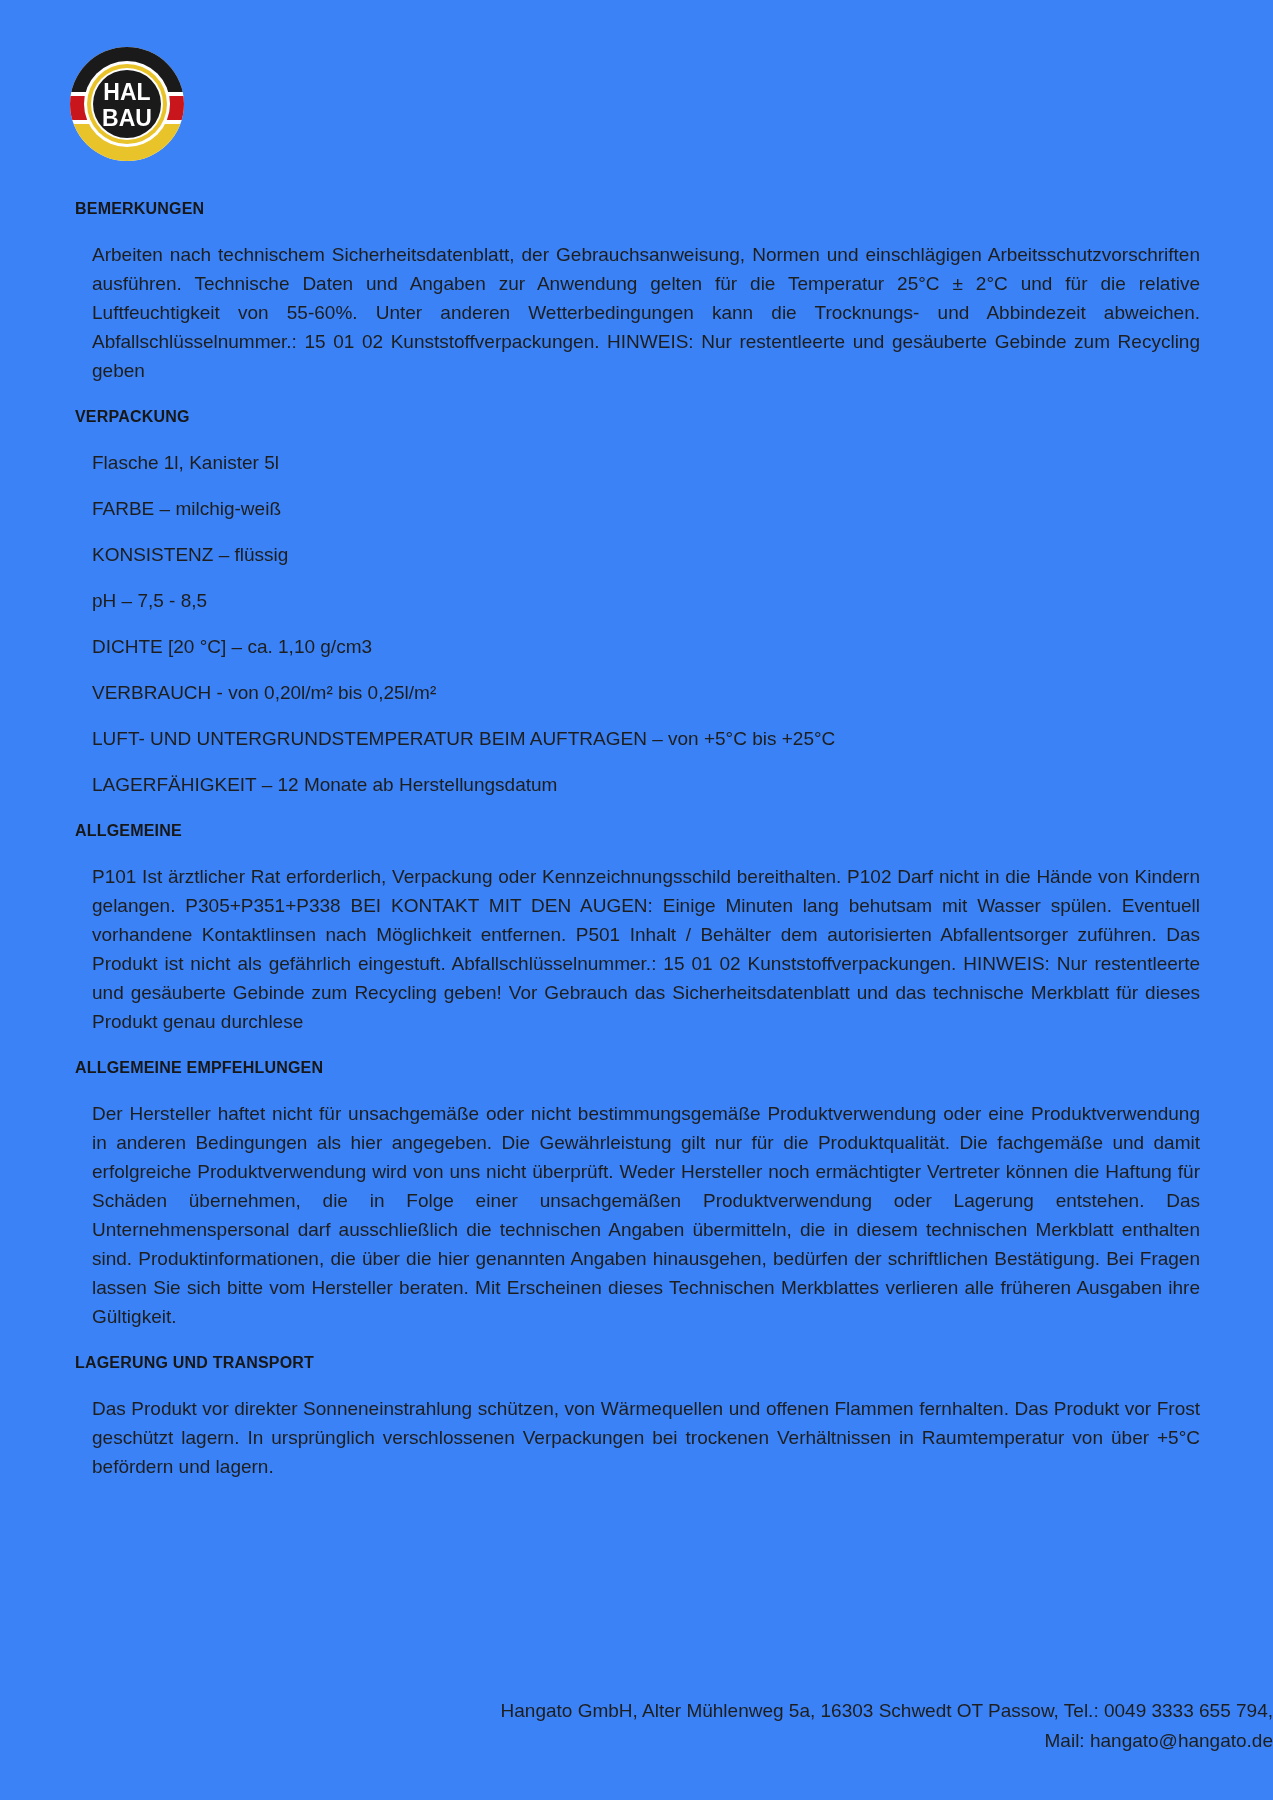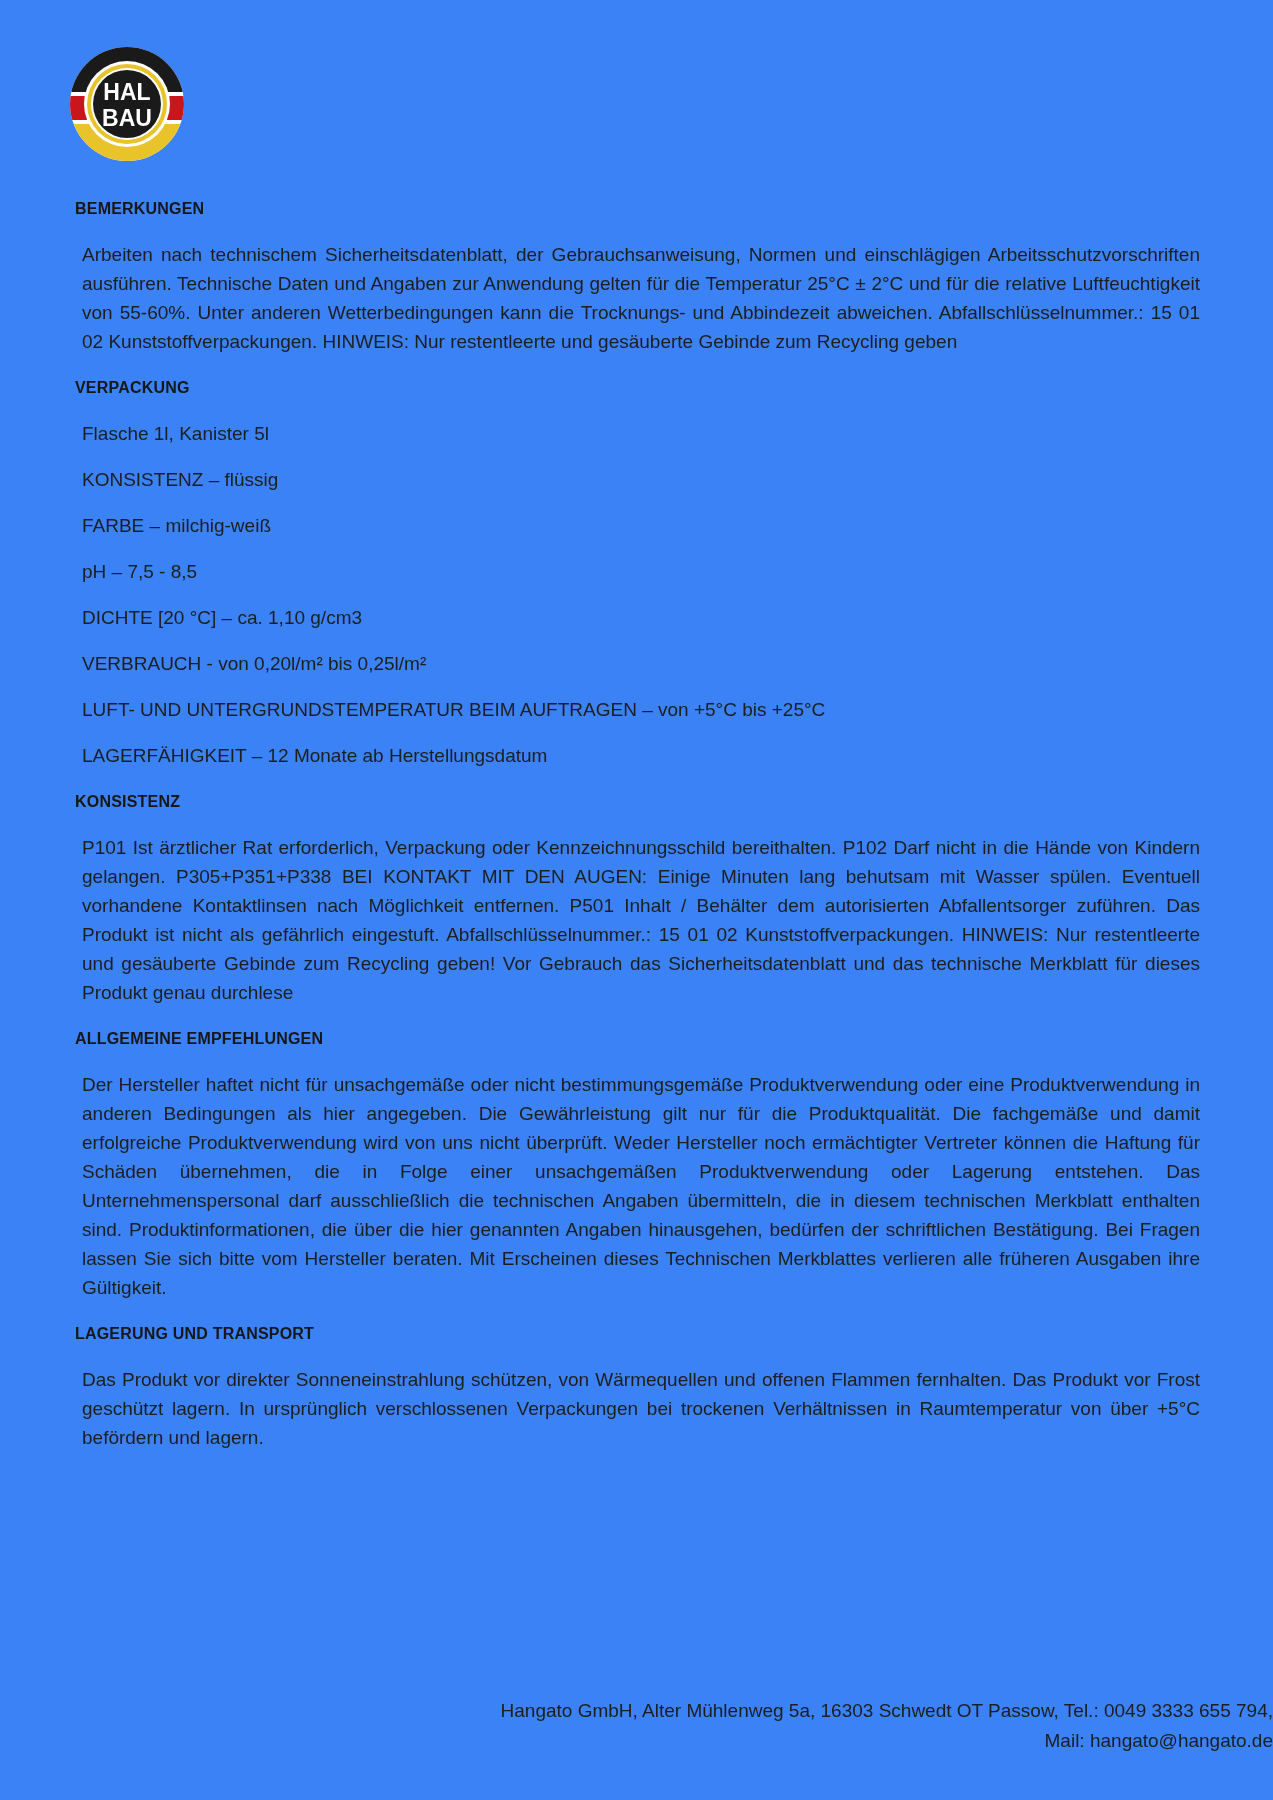--- a/index.html
+++ b/index.html
@@ -31,21 +31,21 @@
     font-size: 16px;
     line-height: 29px;
     font-weight: 700;
     letter-spacing: 0.2px;
     margin: 0 0 17px 0;
     color: #171717;
   }
   .section p {
     font-size: 19px;
     line-height: 29px;
-    margin: 0 0 17px 7px;
+    margin: 0 0 17px 17px;
     color: #1e1e1e;
   }
   .section p.just {
     text-align: justify;
     text-justify: inter-word;
   }
   .gap-top {
     margin-top: 36px;
   }
   .footer {
@@ -91,31 +91,31 @@
     <h2>BEMERKUNGEN</h2>
     <p class="just">Arbeiten nach technischem Sicherheitsdatenblatt, der Gebrauchsanweisung, Normen und einschlägigen Arbeitsschutzvorschriften ausführen. Technische Daten und Angaben zur Anwendung gelten für die Temperatur 25°C ± 2°C und für die relative Luftfeuchtigkeit von 55-60%. Unter anderen Wetterbedingungen kann die Trocknungs- und Abbindezeit abweichen. Abfallschlüsselnummer.: 15 01 02 Kunststoffverpackungen. HINWEIS: Nur restentleerte und gesäuberte Gebinde zum Recycling geben</p>
   </div>
 
   <div class="section">
     <h2>VERPACKUNG</h2>
     <p>Flasche 1l, Kanister 5l</p>
   </div>
 
   <div class="section">
+    <p>FARBE – milchig-weiß</p>
     <p>KONSISTENZ – flüssig</p>
-    <p>FARBE – milchig-weiß</p>
     <p>pH – 7,5 - 8,5</p>
     <p>DICHTE [20 °C] – ca. 1,10 g/cm3</p>
     <p>VERBRAUCH - von 0,20l/m² bis 0,25l/m²</p>
     <p>LUFT- UND UNTERGRUNDSTEMPERATUR BEIM AUFTRAGEN – von +5°C bis +25°C</p>
     <p>LAGERFÄHIGKEIT – 12 Monate ab Herstellungsdatum</p>
   </div>
 
   <div class="section">
-    <h2 class="gap-top">KONSISTENZ</h2>
+    <h2 class="gap-top">ALLGEMEINE</h2>
     <p class="just">P101 Ist ärztlicher Rat erforderlich, Verpackung oder Kennzeichnungsschild bereithalten. P102 Darf nicht in die Hände von Kindern gelangen. P305+P351+P338 BEI KONTAKT MIT DEN AUGEN: Einige Minuten lang behutsam mit Wasser spülen. Eventuell vorhandene Kontaktlinsen nach Möglichkeit entfernen.  P501 Inhalt / Behälter dem autorisierten Abfallentsorger zuführen. Das Produkt ist nicht als gefährlich eingestuft. Abfallschlüsselnummer.: 15 01 02 Kunststoffverpackungen. HINWEIS: Nur restentleerte und gesäuberte Gebinde zum Recycling geben! Vor Gebrauch das Sicherheitsdatenblatt und das technische Merkblatt für dieses Produkt genau durchlese</p>
   </div>
 
   <div class="section">
     <h2>ALLGEMEINE EMPFEHLUNGEN</h2>
     <p class="just">Der Hersteller haftet nicht für unsachgemäße oder nicht bestimmungsgemäße Produktverwendung oder eine Produktverwendung in anderen Bedingungen als hier angegeben. Die Gewährleistung gilt nur für die Produktqualität. Die fachgemäße und damit erfolgreiche Produktverwendung wird von uns nicht überprüft. Weder Hersteller noch ermächtigter Vertreter können die Haftung für Schäden übernehmen, die in Folge einer unsachgemäßen Produktverwendung oder Lagerung entstehen. Das Unternehmenspersonal darf ausschließlich die technischen Angaben übermitteln, die in diesem technischen Merkblatt enthalten sind. Produktinformationen, die über die hier genannten Angaben hinausgehen, bedürfen der schriftlichen Bestätigung. Bei Fragen lassen Sie sich bitte vom Hersteller beraten. Mit Erscheinen dieses Technischen Merkblattes verlieren alle früheren Ausgaben ihre Gültigkeit.</p>
   </div>
 
   <div class="section">
     <h2>LAGERUNG UND TRANSPORT</h2>

